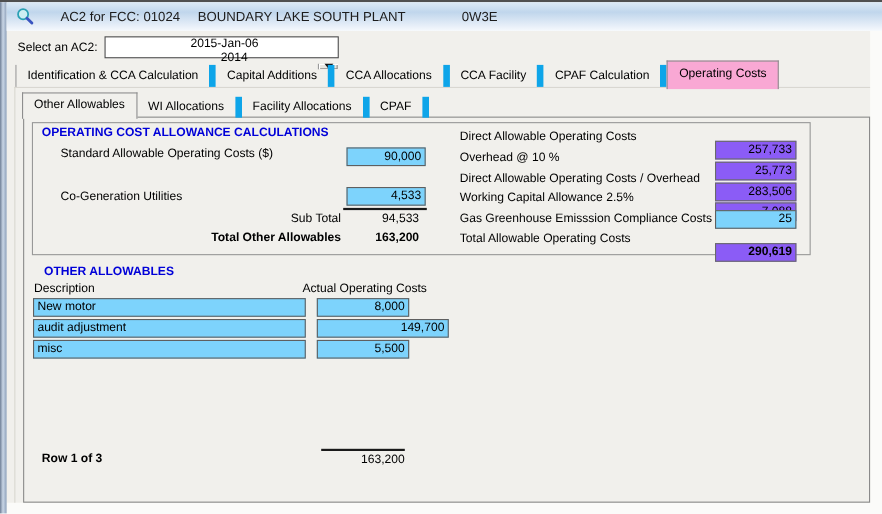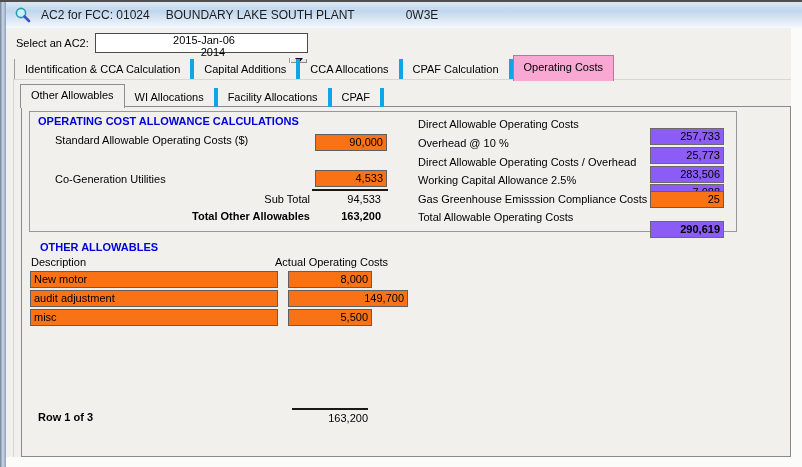--- a/index.html
+++ b/index.html
@@ -5,21 +5,21 @@
   html,body { margin:0; padding:0; background:#fbfbf9; font-family:"Liberation Sans", sans-serif; }
   .window { position:relative; width:802px; height:467px; background:#fbfbf9; overflow:hidden;
             -webkit-font-smoothing:antialiased; }
   .top-border { position:absolute; left:0; top:0; width:802px; height:2px; background:#4f4f4f; }
   .frame-left { position:absolute; left:0; top:2px; width:6px; height:465px;
                 background:linear-gradient(to right,#6f7f96,#c9d6e6 45%,#8ea1ba); }
   .titlebar { position:absolute; left:6px; top:2px; width:796px; height:26px;
               background:linear-gradient(#dce9f5,#c0d6ec 35%,#e9f0f9 85%,#f5f9fd);
               display:flex; align-items:center; font-size:12px; color:#1c1c1c; }
   .titlebar .icon { margin-left:8px; width:18px; height:18px; flex:0 0 auto; }
-  .title-prefix { margin-left:9px; }
+  .title-prefix { margin-left:23px; }
   .title-plant  { margin-left:16px; }
   .title-code   { margin-left:51px; }
   .content-bg { position:absolute; left:6px; top:28px; width:785px; height:429px; background:#f1f0ec; }
 
   .lbl { position:absolute; font-size:11px; color:#000; white-space:nowrap; }
   .blue-head { color:#0000d8; font-weight:bold; }
   .b { font-weight:bold; }
   .r { text-align:right; }
 
   .select-label { left:16px; top:37px; }
@@ -31,38 +31,38 @@
                background:#e8e6e0; border-left:1px solid #9a9a9a;
                box-shadow:inset 1px 1px 0 #ffffff, inset -1px -1px 0 #8a8a8a;
                display:flex; align-items:center; justify-content:center; }
   .arrow-down { width:0; height:0; border-left:4px solid transparent; border-right:4px solid transparent;
                 border-top:5px solid #111; }
 
   .tabs { position:absolute; display:flex; align-items:flex-start; font-size:11px; }
   .tabs-main { left:14px; top:55px; z-index:2; }
   .tabs-sub  { left:20px; top:84px; z-index:3; }
   .tab { margin-top:4px; height:20px; line-height:20px; padding:0 10px;
-         border-right:4px solid #0ea5e9; color:#000; background:transparent; }
+         border-right:6px solid #0ea5e9; color:#000; background:transparent; }
   .tab.first { border-left:1px solid #9b9b9b; }
   .tab.active { margin-top:0; height:25px; line-height:23px; background:#f9a8d4;
                 border:1px solid #8e8e8e; border-bottom:none; }
   .tabs-sub .tab { height:19px; line-height:19px; }
   .tabs-sub .tab.active { height:23px; line-height:21px; background:#f1f0ec; }
 
   .page-outer { position:absolute; left:13px; top:79px; width:777px; height:377px;
                 border-top:1px solid #d9d7d1; border-left:1px solid #d9d7d1; z-index:0; }
   .page-sub { position:absolute; left:21px; top:106px; width:768px; height:349px;
               border:1px solid #8a8a8a; background:#f1f0ec; z-index:1; }
 
   .calcbox { position:absolute; left:29px; top:111px; width:706px; height:119px;
              border:1px solid #989898; z-index:2; }
 
   .field { position:absolute; height:15px; line-height:15px; font-size:11px; padding:0 3px;
            border:1px solid #5f5f5f; z-index:2; }
-  .ed { background:#f97316; }
+  .ed { background:#7dd3fc; }
   .ro { background:#8b5cf6; border-color:#6a6a6a;margin-top:12px; }
 
   .sumline { position:absolute; height:2px; background:#1a1a1a; z-index:2; }
 
   .z2 { z-index:2; }
 </style>
 </head>
 <body>
 
 <div class="window">
@@ -91,20 +91,21 @@
     </span>
   </div>
 
   <div class="page-outer"></div>
   <div class="page-sub"></div>
 
   <div class="tabs tabs-main">
     <div class="tab first">Identification &amp; CCA Calculation</div>
     <div class="tab">Capital Additions</div>
     <div class="tab">CCA Allocations</div>
+    <div class="tab">CCA Facility</div>
     <div class="tab">CPAF Calculation</div>
     <div class="tab active">Operating Costs</div>
   </div>
 
   <div class="tabs tabs-sub">
     <div class="tab active first">Other Allowables</div>
     <div class="tab">WI Allocations</div>
     <div class="tab">Facility Allocations</div>
     <div class="tab">CPAF</div>
   </div>

